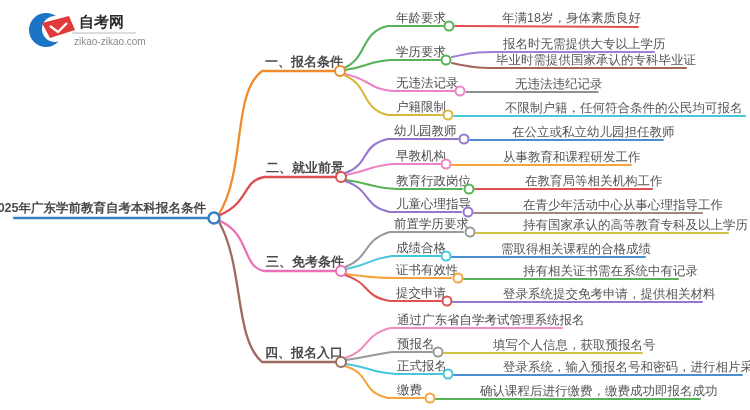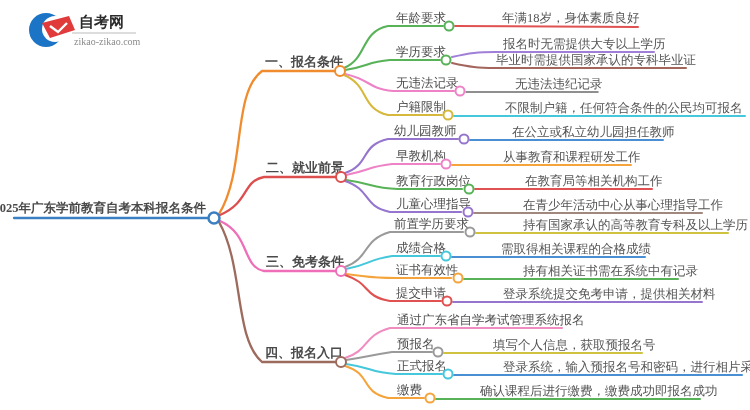--- a/index.html
+++ b/index.html
@@ -1,17 +1,17 @@
 <!DOCTYPE html>
 <html><head>
 <meta charset="utf-8">
 <style>
   html,body{margin:0;padding:0;background:#ffffff;}
   .stage{position:relative;width:750px;height:410px;background:#ffffff;overflow:hidden;
-         font-family:Liberation Serif, serif;}
+         font-family:Liberation Sans, sans-serif;}
   svg{position:absolute;left:0;top:0;}
   .edge{fill:none;stroke-width:2.1;stroke-linecap:round;}
   .edge-main{fill:none;stroke-width:2.3;stroke-linecap:round;}
   .leafline{fill:none;stroke-width:2;stroke-linecap:round;}
   .leafline-thin{fill:none;stroke-width:1.5;stroke-linecap:round;}
   .node-circle{fill:#ffffff;stroke-width:2;}
   .root-circle{fill:#ffffff;stroke-width:2.5;}
   .root-label{font-size:12.5px;font-weight:600;fill:#4a4a4a;}
   .branch-label{font-size:13px;font-weight:600;fill:#4a4a4a;}
   .child-label{font-size:12.5px;font-weight:500;fill:#4f4f4f;}

